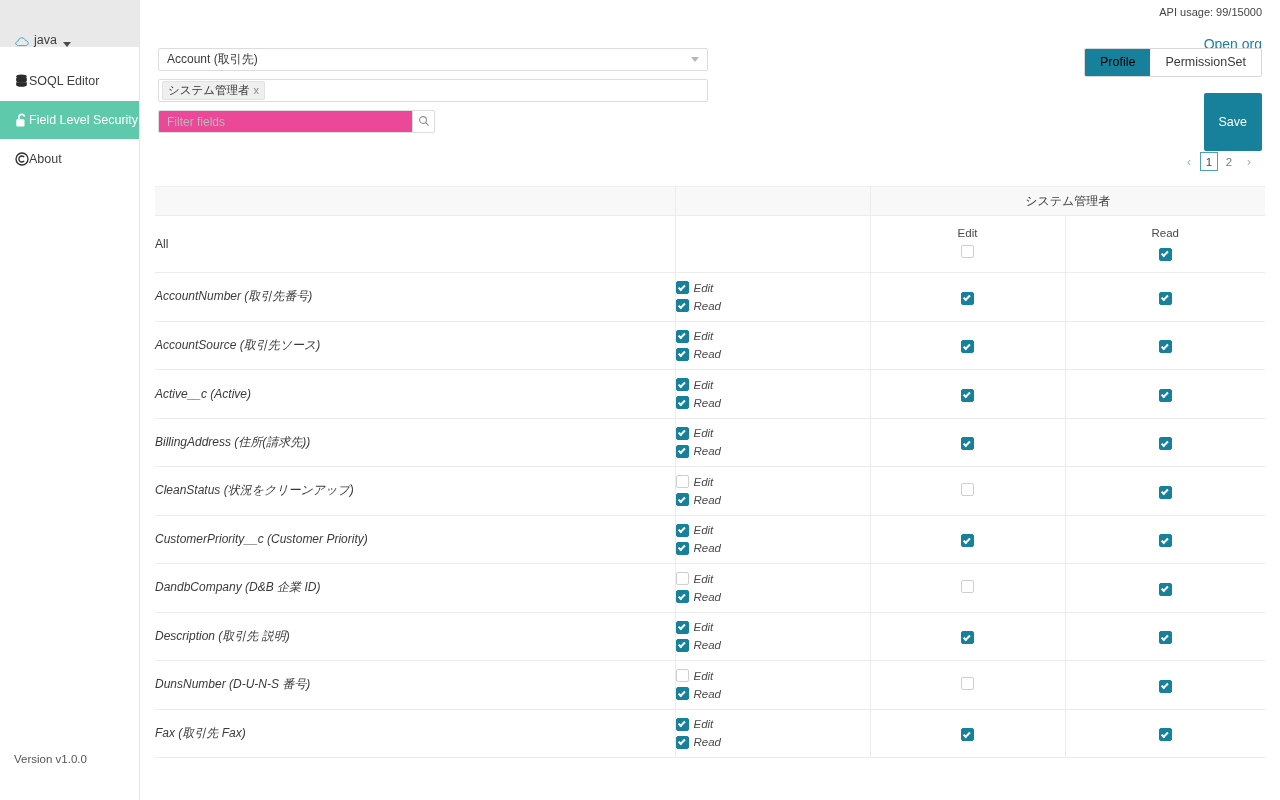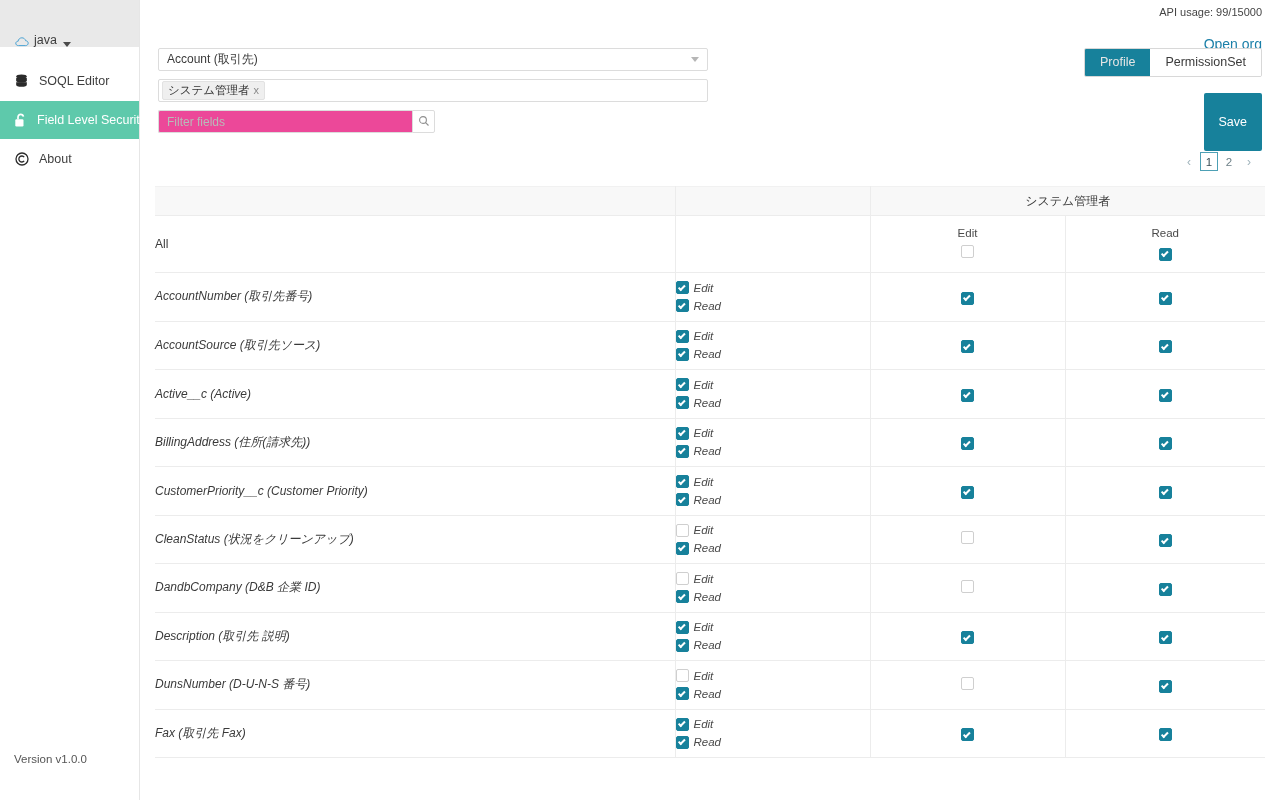--- a/index.html
+++ b/index.html
@@ -35,21 +35,20 @@
     width: 0; height: 0;
     border-left: 4px solid transparent;
     border-right: 4px solid transparent;
     border-top: 5px solid #4a4a4a;
     margin-left: 1px;
   }
   .nav-item {
     height: 38px;
     display: flex; align-items: center;
     padding-left: 14px;
-    gap: 10px;
     font-size: 12.5px;
     color: #3e3e3e;
     cursor: pointer;
     background: transparent;
   }
   .nav-item.active {
     background: #5ec9ab;
     color: #ffffff;
   }
   .nav-item .nav-label { white-space: nowrap; }
@@ -89,21 +88,21 @@
     padding: 6px 15px;
     cursor: pointer;
     background: #ffffff;
     color: #3a3a3a;
     border: none;
     font-family: "Liberation Sans", sans-serif;
     line-height: 15px;
   }
   .seg-btn.selected {
     background: #17819b;
-    color: #e5e5e5;
+    color: #000000;
   }
   #save-button {
     position: absolute; right: 18px; top: 93px;
     background: #17819b;
     color: #fff;
     border: none;
     font-size: 12.5px;
     padding: 22px 15px;
     border-radius: 2px;
     cursor: pointer;
@@ -495,57 +494,57 @@
             </div>
           </td>
           <td class="perm-cell"><span class="cb on">
               <span class="tick"></span>
             </span></td>
           <td class="perm-cell"><span class="cb on">
               <span class="tick"></span>
             </span></td>
         </tr>
         <tr class="field-row">
+          <td class="field-cell">CleanStatus (状況をクリーンアップ)</td>
+          <td class="pair-cell">
+            <div class="pair-line">
+              <span class="cb off"></span>
+              <span class="pair-label">Edit</span>
+            </div>
+            <div class="pair-line">
+              <span class="cb on">
+                <span class="tick"></span>
+              </span>
+              <span class="pair-label">Read</span>
+            </div>
+          </td>
+          <td class="perm-cell"><span class="cb off"></span></td>
+          <td class="perm-cell"><span class="cb on">
+              <span class="tick"></span>
+            </span></td>
+        </tr>
+        <tr class="field-row">
           <td class="field-cell">CustomerPriority__c (Customer Priority)</td>
           <td class="pair-cell">
             <div class="pair-line">
               <span class="cb on">
                 <span class="tick"></span>
               </span>
               <span class="pair-label">Edit</span>
             </div>
             <div class="pair-line">
               <span class="cb on">
                 <span class="tick"></span>
               </span>
               <span class="pair-label">Read</span>
             </div>
           </td>
           <td class="perm-cell"><span class="cb on">
               <span class="tick"></span>
             </span></td>
-          <td class="perm-cell"><span class="cb on">
-              <span class="tick"></span>
-            </span></td>
-        </tr>
-        <tr class="field-row">
-          <td class="field-cell">CleanStatus (状況をクリーンアップ)</td>
-          <td class="pair-cell">
-            <div class="pair-line">
-              <span class="cb off"></span>
-              <span class="pair-label">Edit</span>
-            </div>
-            <div class="pair-line">
-              <span class="cb on">
-                <span class="tick"></span>
-              </span>
-              <span class="pair-label">Read</span>
-            </div>
-          </td>
-          <td class="perm-cell"><span class="cb off"></span></td>
           <td class="perm-cell"><span class="cb on">
               <span class="tick"></span>
             </span></td>
         </tr>
         <tr class="field-row">
           <td class="field-cell">DandbCompany (D&amp;B 企業 ID)</td>
           <td class="pair-cell">
             <div class="pair-line">
               <span class="cb off"></span>
               <span class="pair-label">Edit</span>

